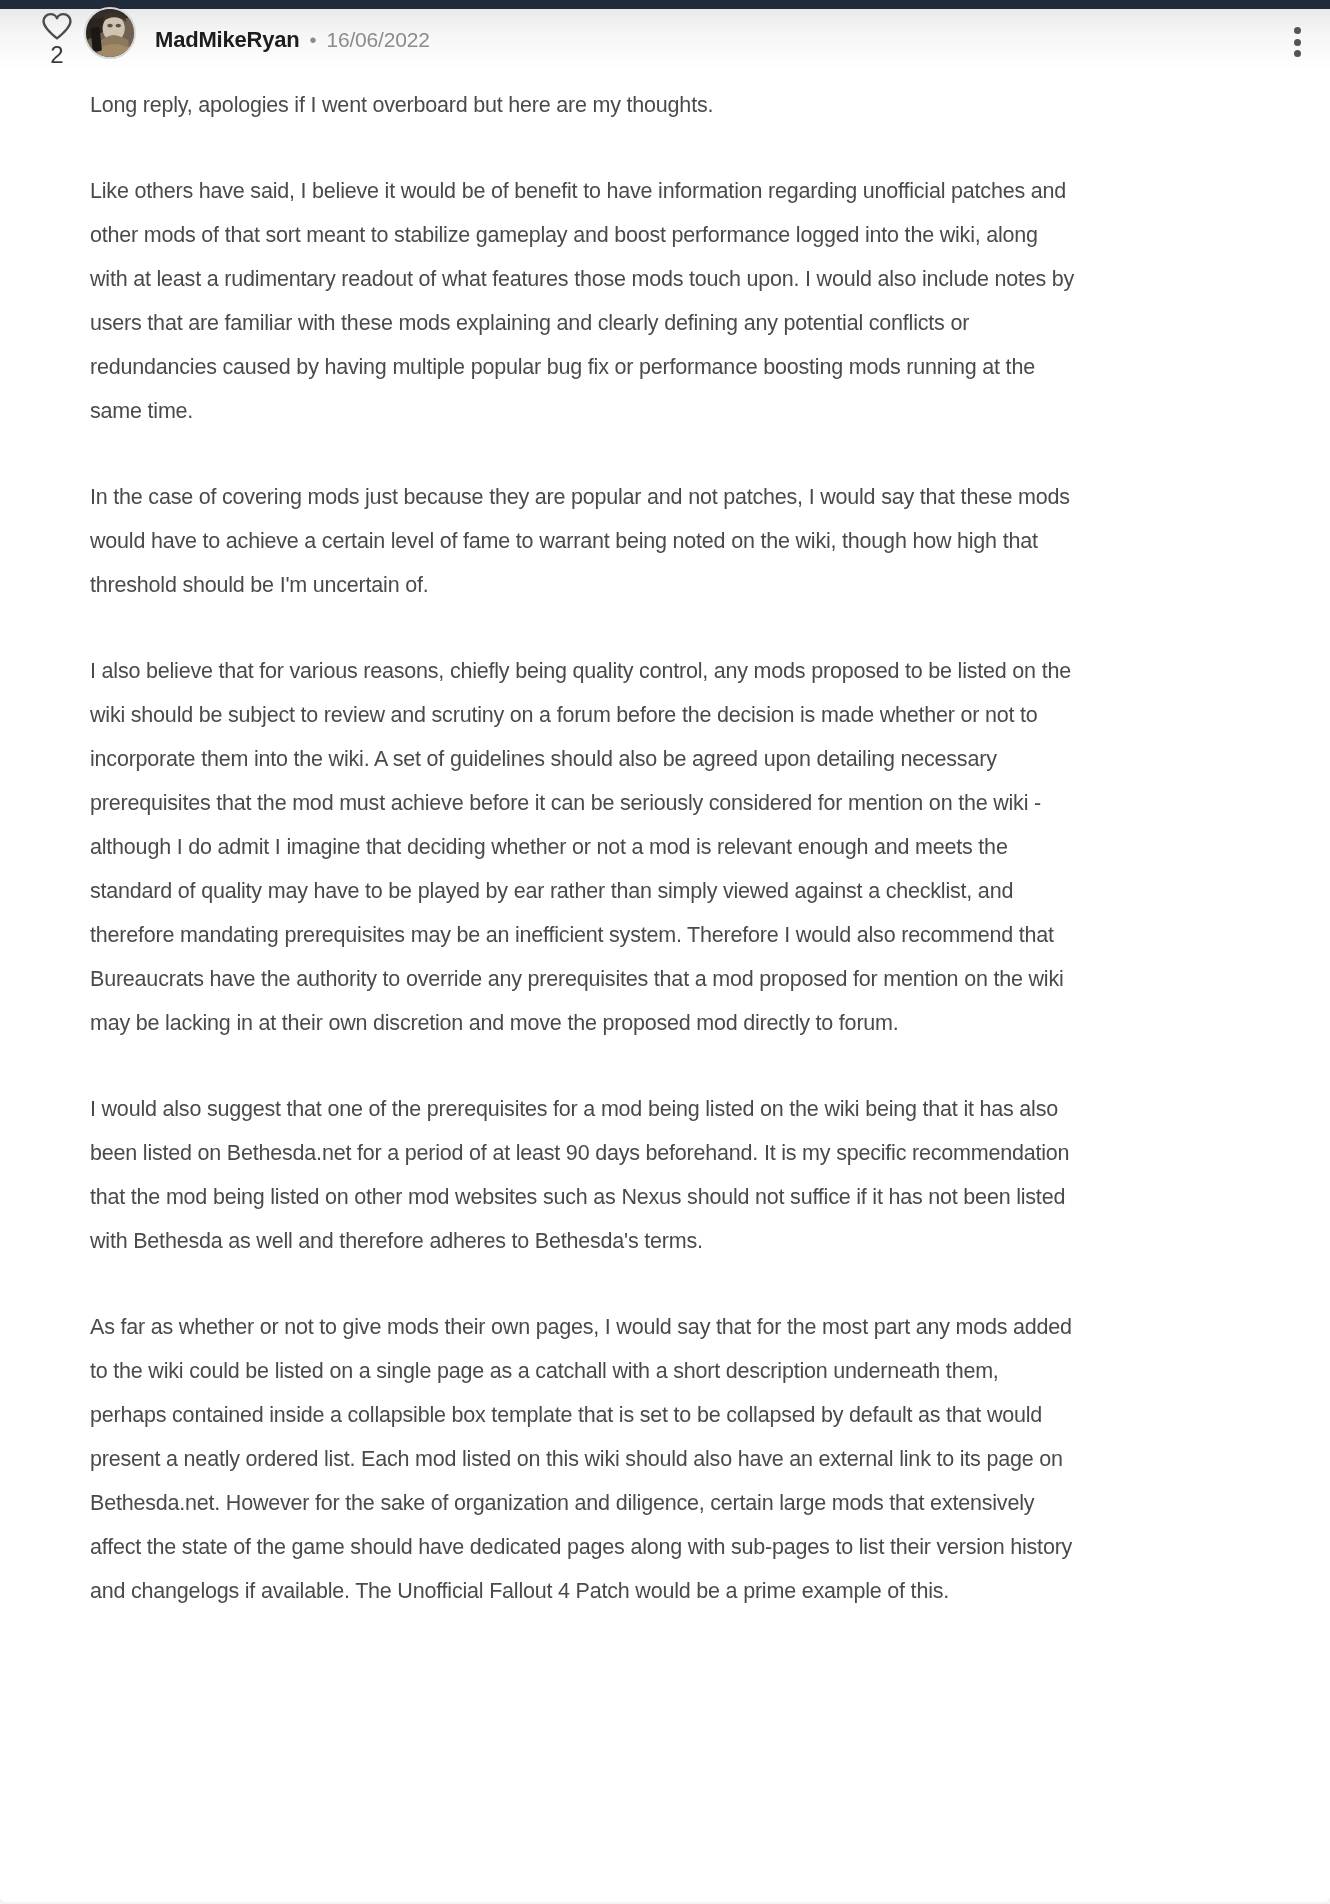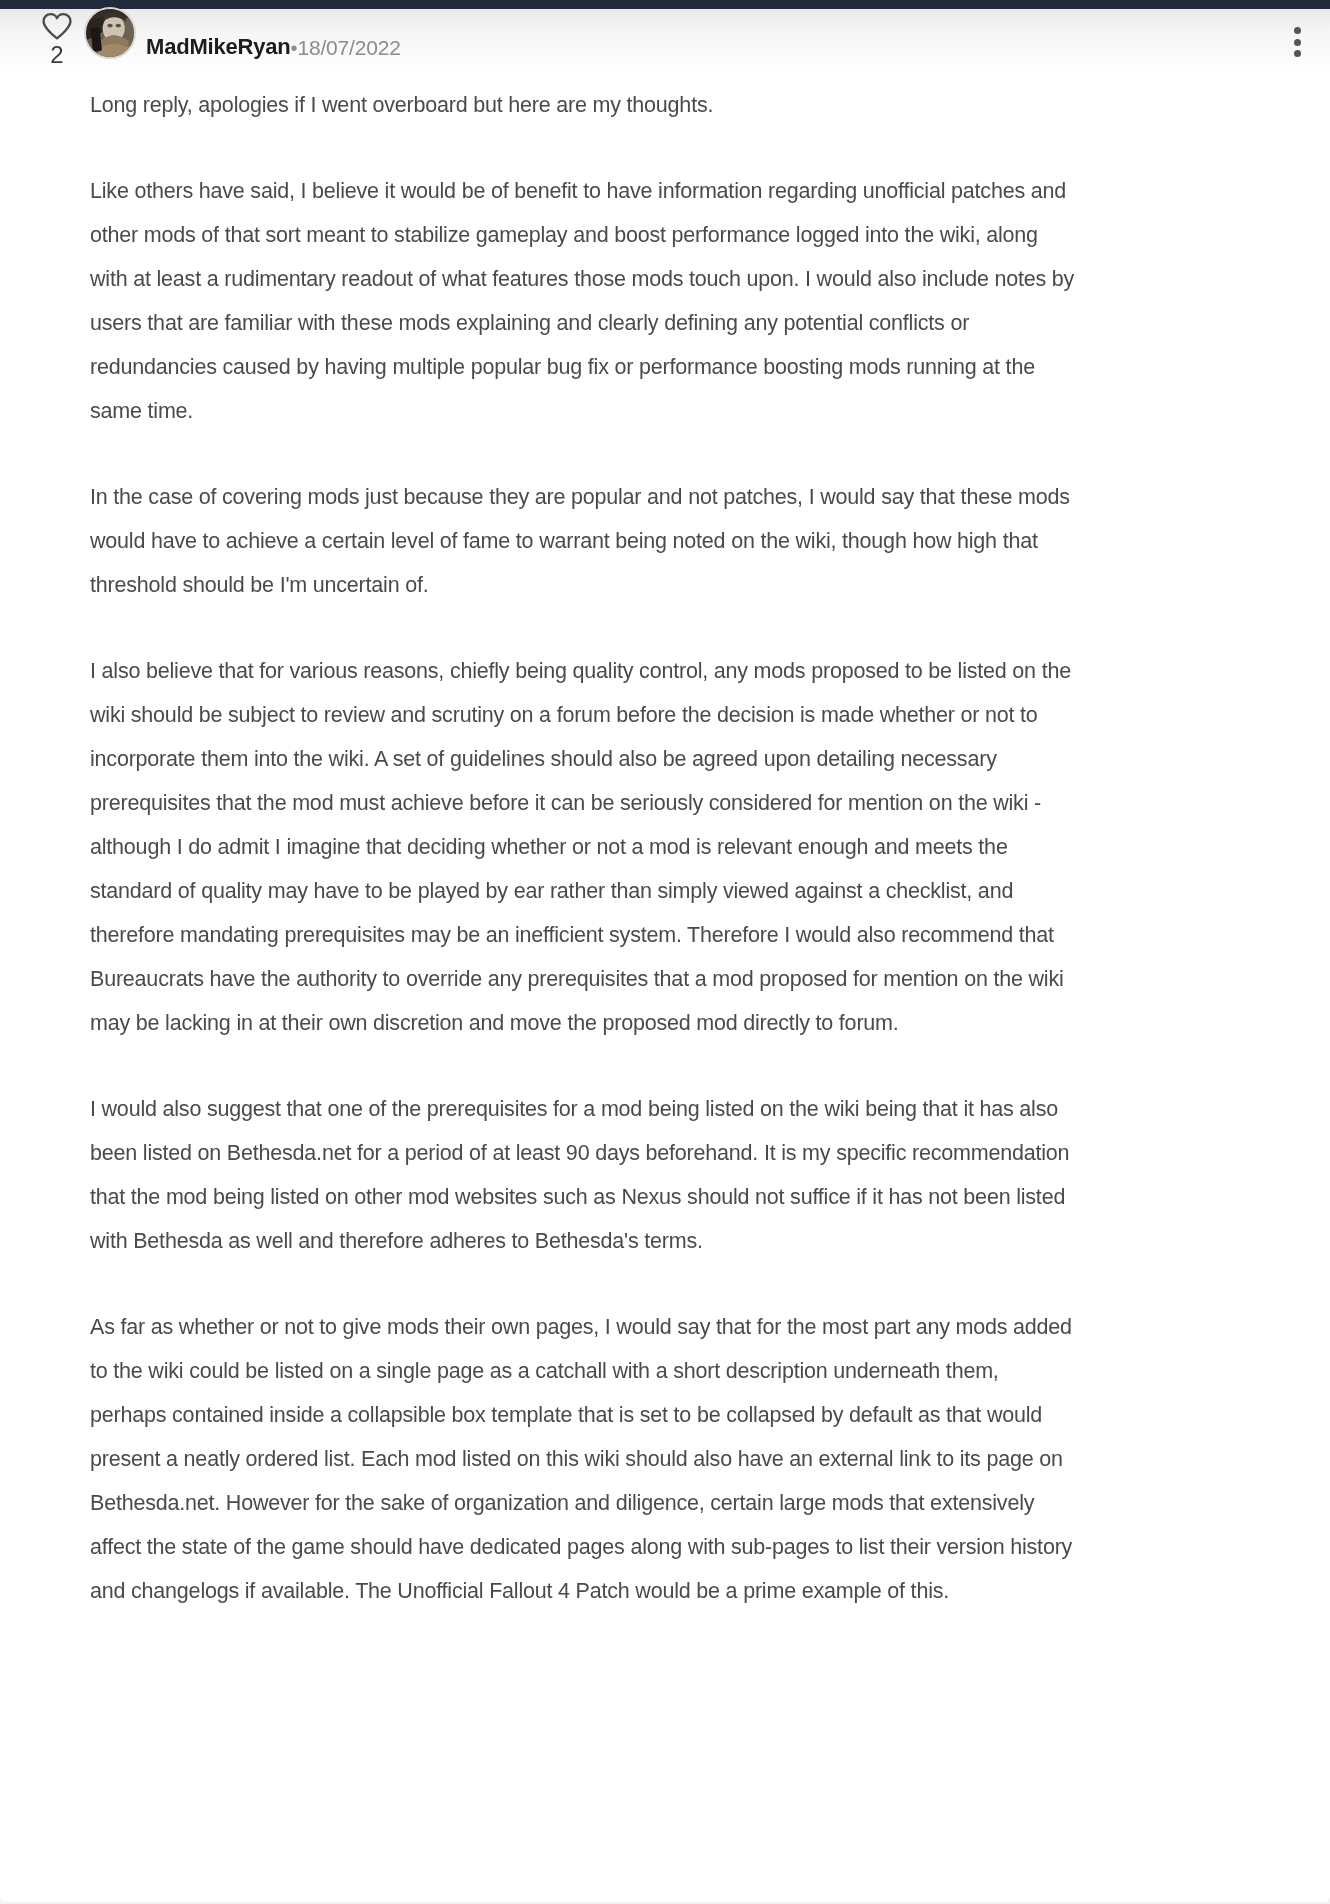--- a/index.html
+++ b/index.html
@@ -34,22 +34,22 @@
   .like-count {
     font-size: 24px; color: #3b3b3b; margin-top: 1px; line-height: 26px;
   }
   .avatar-wrap {
     position: absolute; left: 84px; top: -2px;
     width: 52px; height: 52px; border-radius: 50%;
     border: 2px solid #d8d8d8; overflow: hidden; box-sizing: border-box;
     background: #6b6057;
   }
   .meta-row {
-    position: absolute; left: 146px; top: 11px; height: 40px;
-    display: flex; align-items: flex-end; 
+    position: absolute; left: 155px; top: 11px; height: 40px;
+    display: flex; align-items: center; gap: 10px;
   }
   .username { font-size: 22px; font-weight: 700; color: #1d1d1d; letter-spacing: -0.2px; }
   .meta-dot { font-size: 20px; color: #8b8b8b; }
   .date { font-size: 21px; color: #8b8b8b; letter-spacing: -0.2px; }
 
   .kebab {
     position: absolute; right: 25px; top: 14px;
     display: flex; flex-direction: column; gap: 4.5px;
     padding: 4px; cursor: pointer; background: none; border: none;
   }
@@ -113,21 +113,21 @@
           <path d="M12 52 Q14 30 30 28 Q46 30 50 52 Z" fill="#a08a68"></path>
           <path d="M16 34 Q30 24 46 34 L46 42 Q30 34 16 42 Z" fill="#8d7a5c"></path>
           <rect x="6" y="20" width="10" height="26" rx="2" fill="#1b1714" transform="rotate(-6 11 33)"></rect>
         </g>
       </svg>
     </div>
 
     <div class="meta-row">
       <span class="username">MadMikeRyan</span>
       <span class="meta-dot">•</span>
-      <span class="date">18/07/2022</span>
+      <span class="date">16/06/2022</span>
     </div>
 
     <button class="kebab" aria-label="more options">
       <i></i>
       <i></i>
       <i></i>
     </button>
   </div>
 
   <div class="comment-body">

